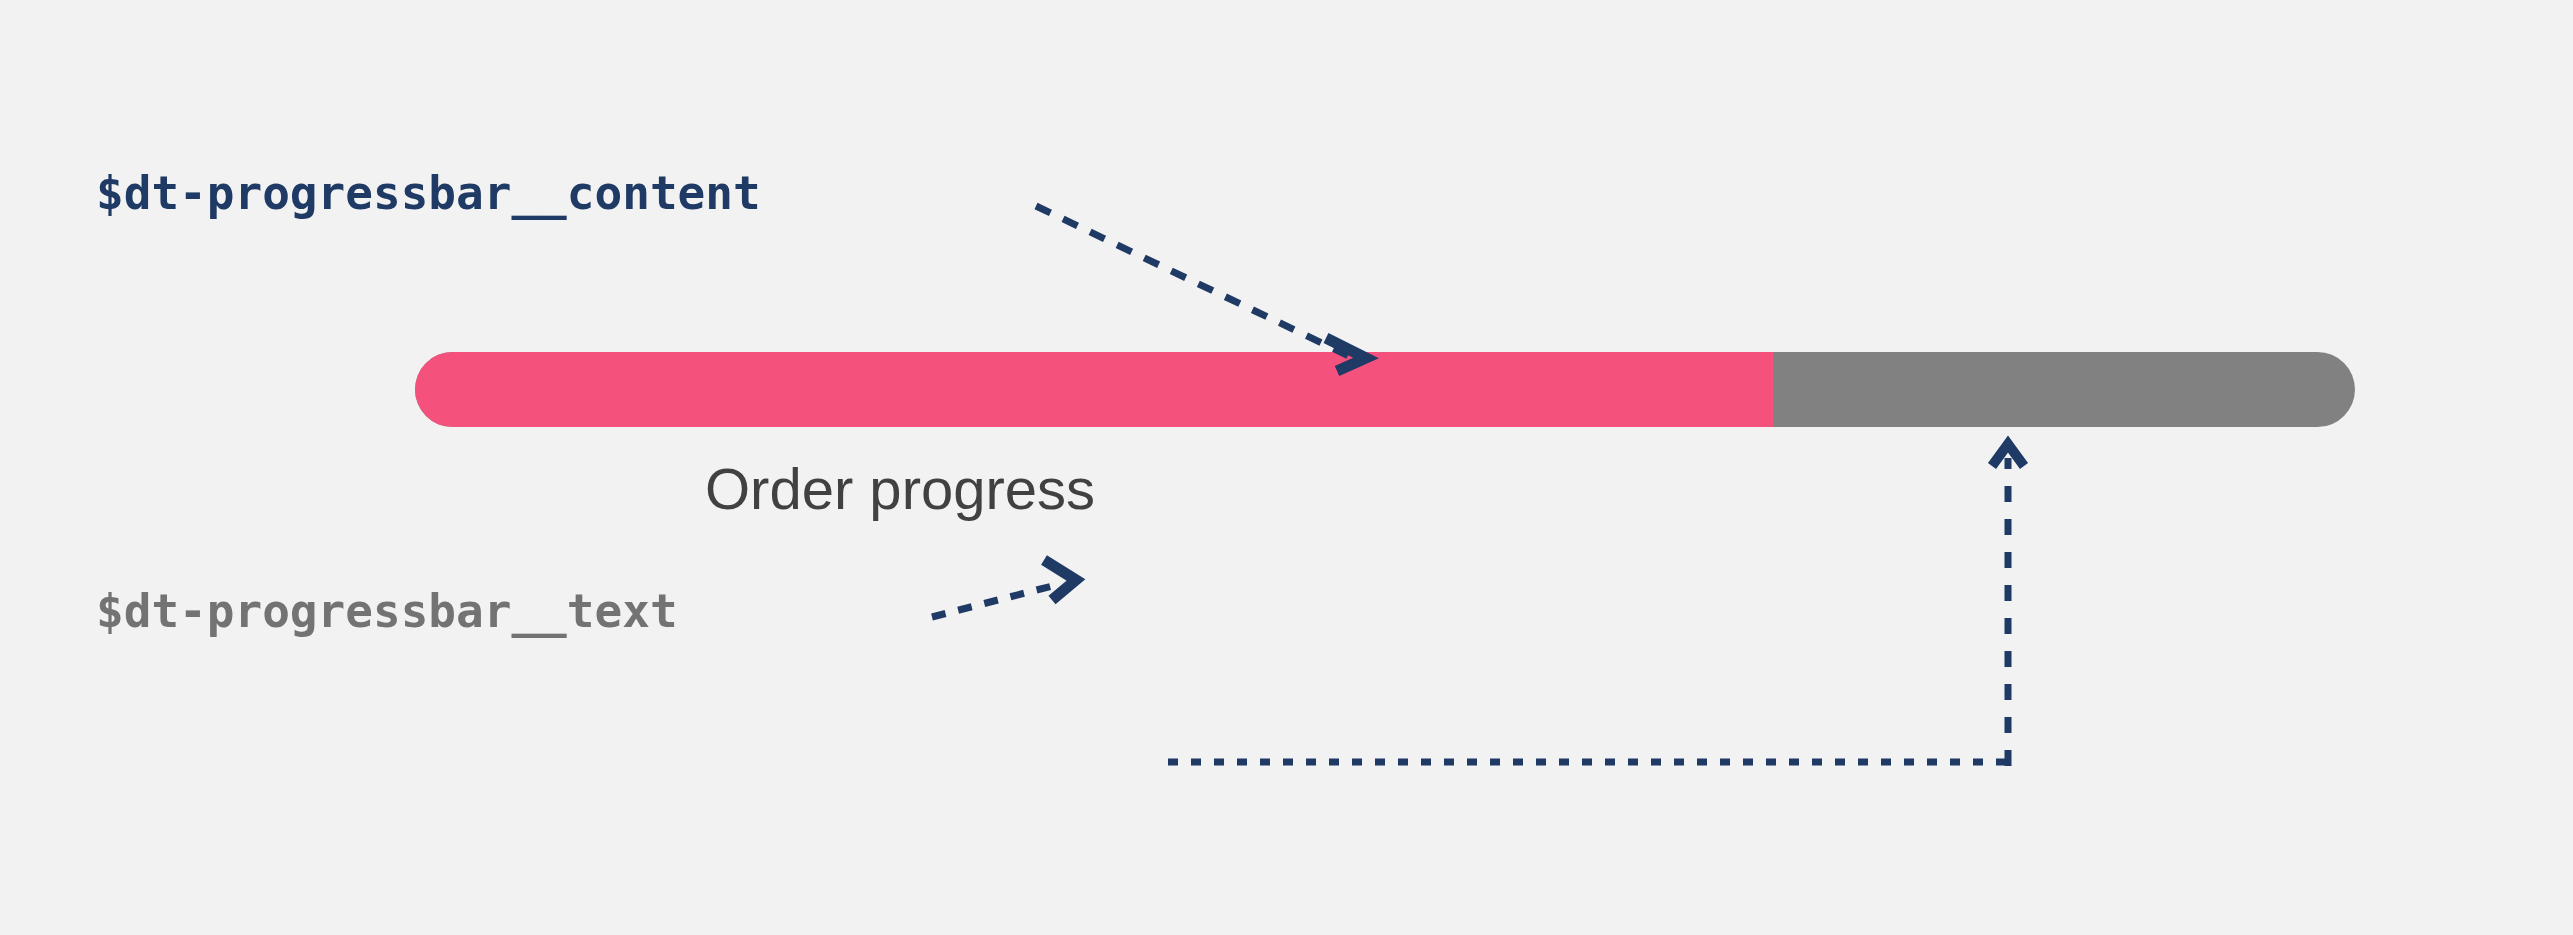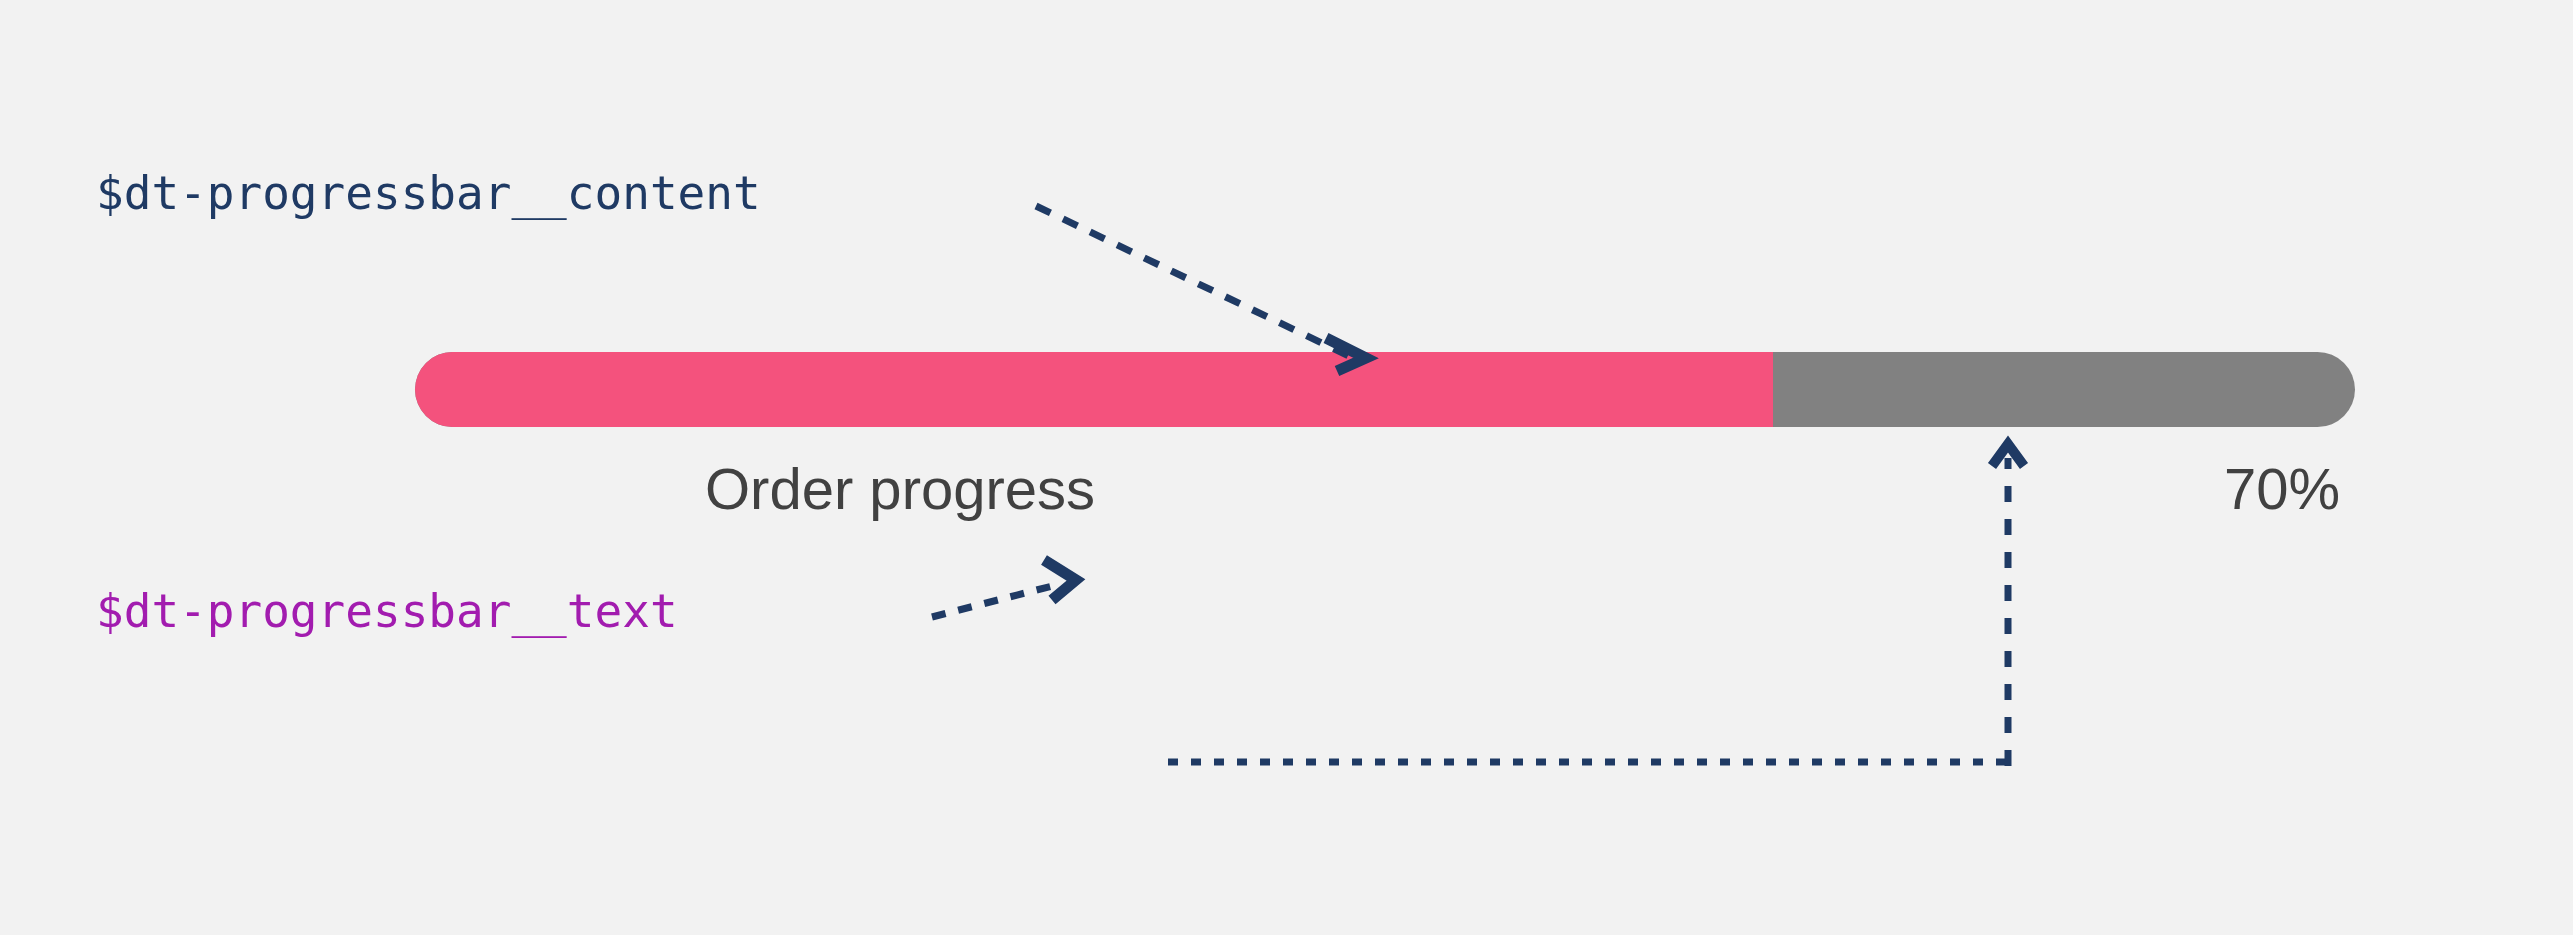--- a/index.html
+++ b/index.html
@@ -31,21 +31,21 @@
     height: 935px;
     pointer-events: none;
   }
 
   
   .token-label {
     position: absolute;
     color: #1f3a64;
     font-family: "DejaVu Sans Mono", "Liberation Mono", monospace;
     font-size: 46px;
-    font-weight: 400;
+    font-weight: 700;
     letter-spacing: 0px;
     white-space: nowrap;
     line-height: 1;
   }
   #label-content    { left: 96px;  top: 170px; }
   #label-text       { left: 96px;  top: 588px; }
   #label-background { left: 96px;  top: 733px; }
 
   
   #progressbar {
@@ -95,31 +95,30 @@
   .pb-text    { left: 290px; }
   .pb-percent { right: 15px; }
 </style>
 </head>
 <body>
 
 <div id="stage" style="background: rgb(242, 242, 242);">
 
   <div class="token-label" id="label-content" style="color: rgb(31, 58, 100);">$dt-progressbar__content</div>
 
-  <div class="token-label" id="label-text" style="color: #a21caf;">$dt-progressbar__text</div>
+  <div class="token-label" id="label-text" style="color: #737373;">$dt-progressbar__text</div>
 
 
   <div id="progressbar">
     <div class="pb-background" style="background: rgb(129, 129, 129);"></div>
     <div class="pb-content" id="pb-fill" style="width: 70%; background: rgb(244, 82, 125);"></div>
   </div>
 
   <div id="pb-caption-row">
     <div class="pb-text" style="color: rgb(65, 65, 65);">Order progress</div>
-    <div class="pb-percent" style="color: rgb(65, 65, 65);">70%</div>
   </div>
 
   <svg id="annotations" viewBox="0 0 2573 935">
 
     <g>
       <path d="M 1036 206 L 1349 356" fill="none" stroke="#1f3a64" stroke-width="7" stroke-dasharray="16 14" stroke-linecap="butt"></path>
       <path d="M 1326 338 L 1366 358 L 1337 371" fill="none" stroke="#1f3a64" stroke-width="11" stroke-linecap="butt" stroke-linejoin="miter"></path>
     </g>
 
     <g>

